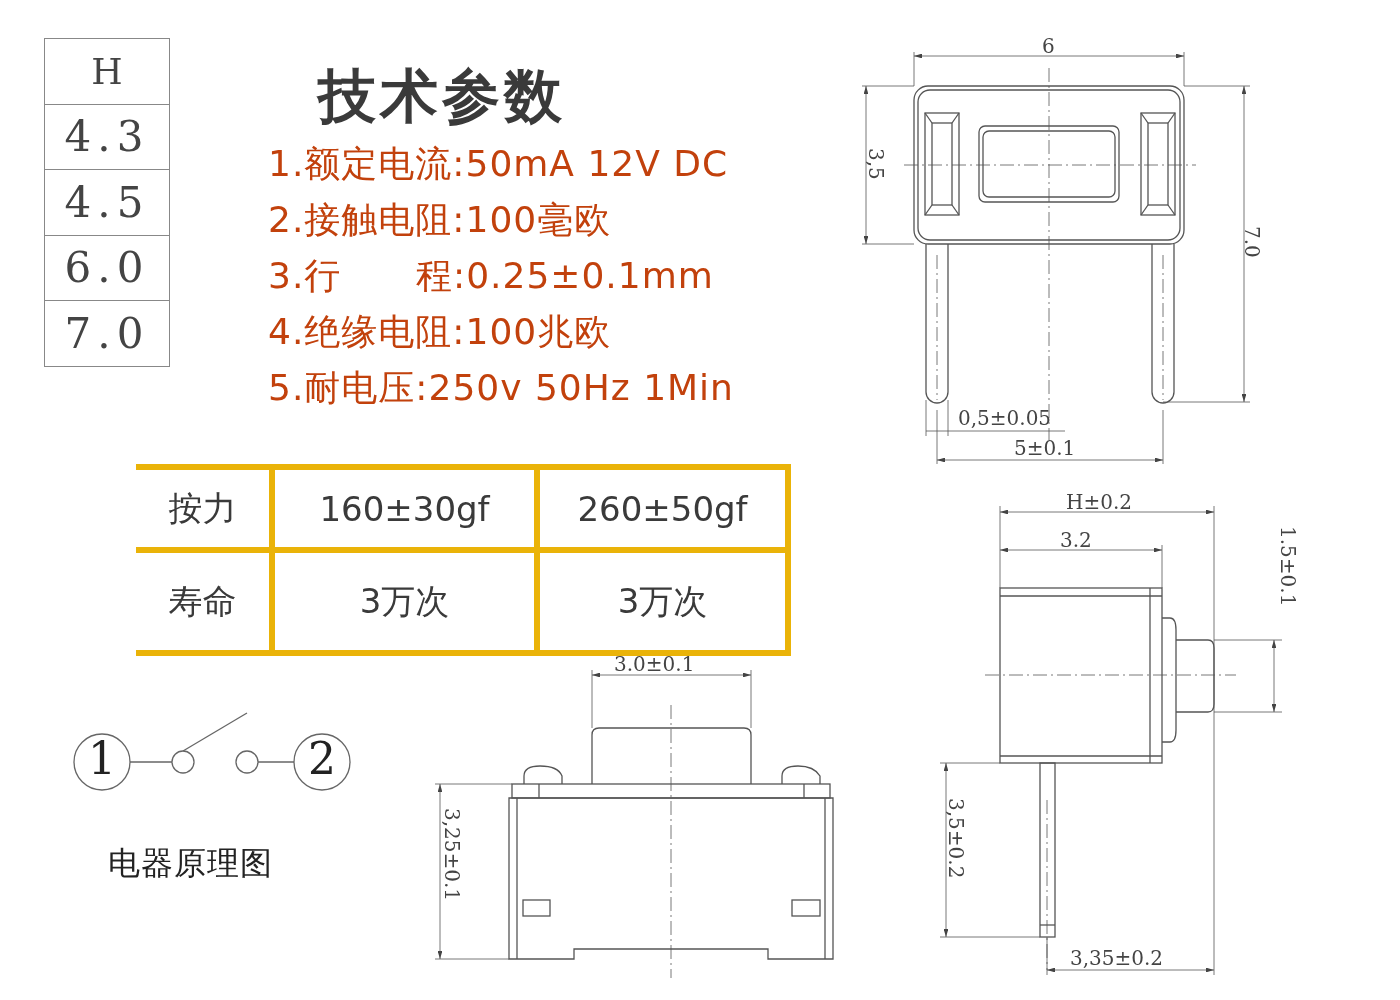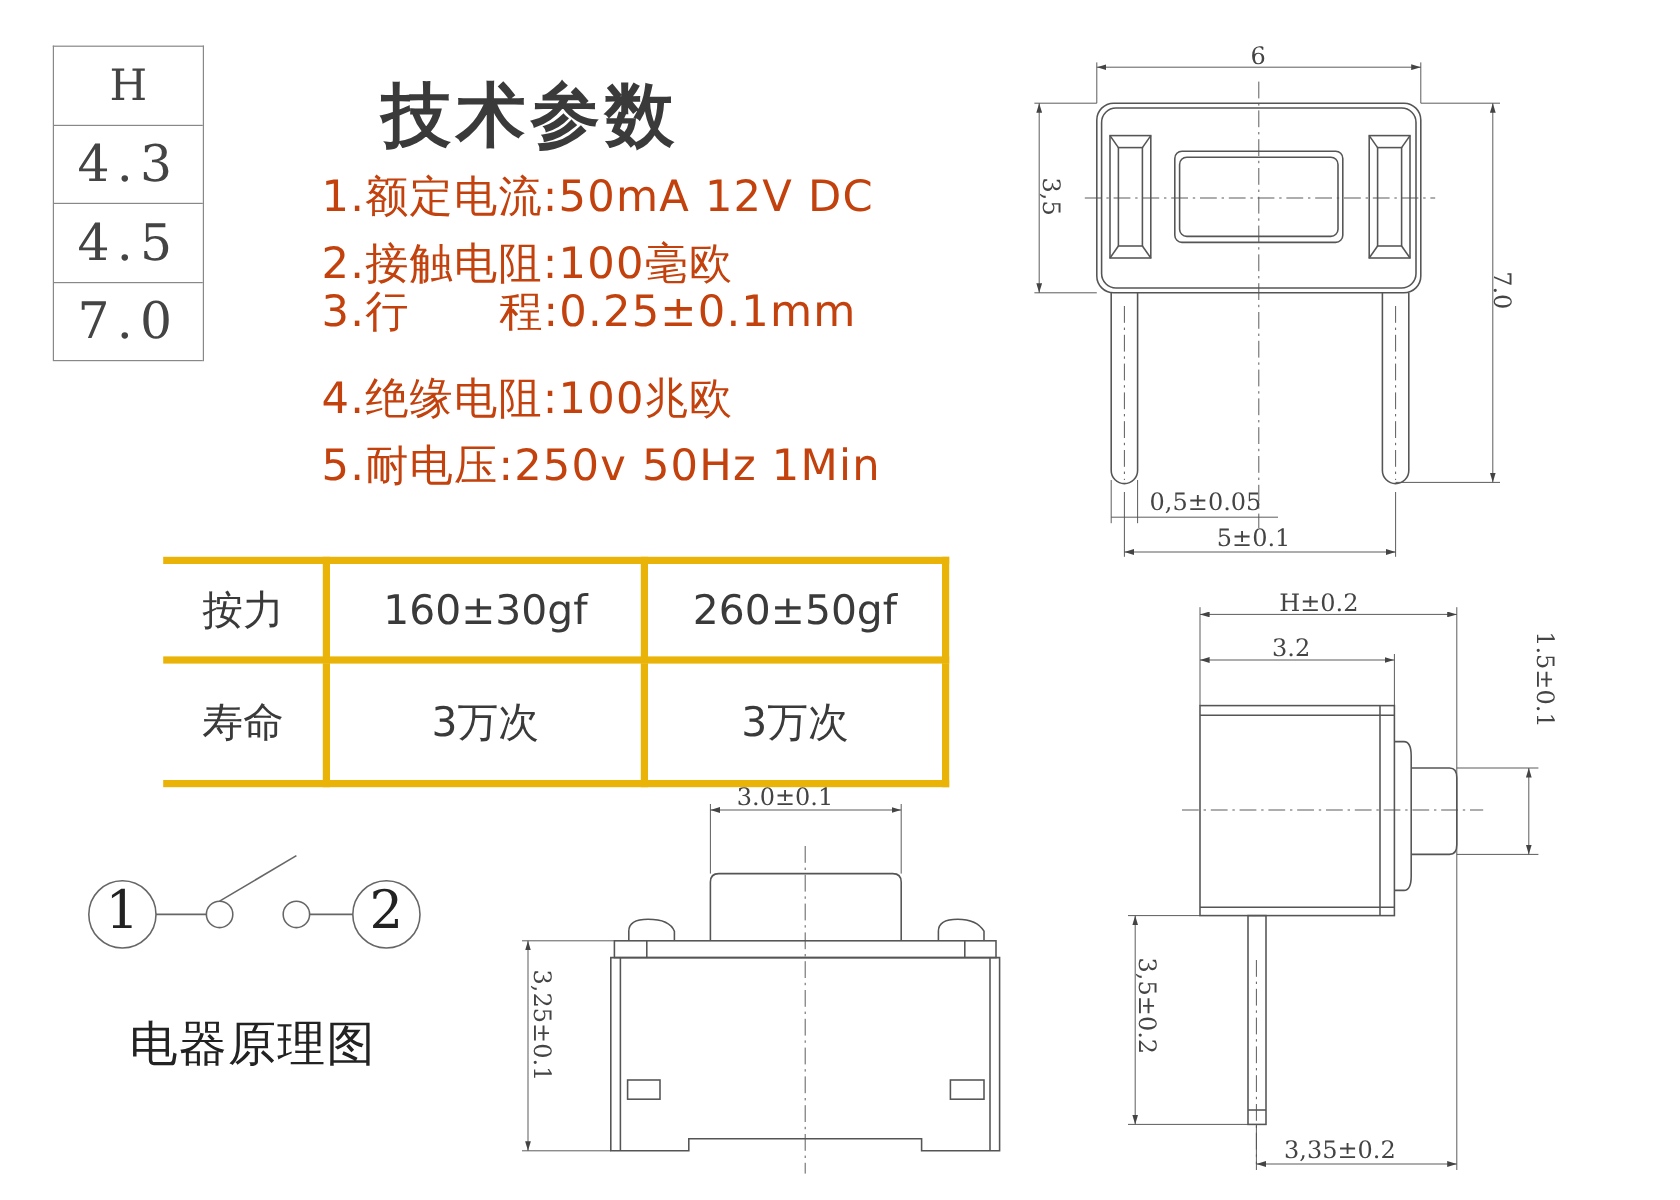--- a/index.html
+++ b/index.html
@@ -18,37 +18,38 @@
   .ftable tr.r1 td { height:75px; }
   .ftable tr.r2 td { height:95px; }
   .ftable td.c0 { width:131px; }
   .ftable td.c1 { width:257px; }
   .ftable td.c2 { width:243px; }
   .ftable { border-left:none; }
   .ftable td.c0 { border-left:none; }
   
   .dim { position:absolute; font-family:"DejaVu Serif", serif; font-size:20px; color:#444; white-space:nowrap; }
   .vert { transform:rotate(90deg); transform-origin:left top; }
-  .caption { position:absolute; left:108px; top:842px; font-family:"DejaVu Serif", serif; font-size:40px; color:#222; letter-spacing:1px; }
+  .caption { position:absolute; left:108px; top:842px; font-family:"DejaVu Serif", serif; font-size:32px; color:#222; letter-spacing:1px; }
   svg { position:absolute; left:0; top:0; }
 </style>
 </head>
 <body>
 
 <div class="htable">
   <div class="hcell head">H</div>
   <div class="hcell">4.3</div>
   <div class="hcell">4.5</div>
+  <div class="hcell">6.0</div>
   <div class="hcell">7.0</div>
 </div>
 
 <div class="title">技术参数</div>
 <div class="spec" style="top:140px">1.额定电流:50mA 12V DC</div>
 <div class="spec" style="top:196px">2.接触电阻:100毫欧</div>
-<div class="spec" style="top:236px">3.行      程:0.25±0.1mm</div>
+<div class="spec" style="top:252px">3.行      程:0.25±0.1mm</div>
 <div class="spec" style="top:308px">4.绝缘电阻:100兆欧</div>
 <div class="spec" style="top:364px">5.耐电压:250v 50Hz 1Min</div>
 
 <table class="ftable">
   <tbody>
       <tr class="r1">
     <td class="c0">按力</td>
     <td class="c1">160±30gf</td>
     <td class="c2">260±50gf</td>
   </tr>

